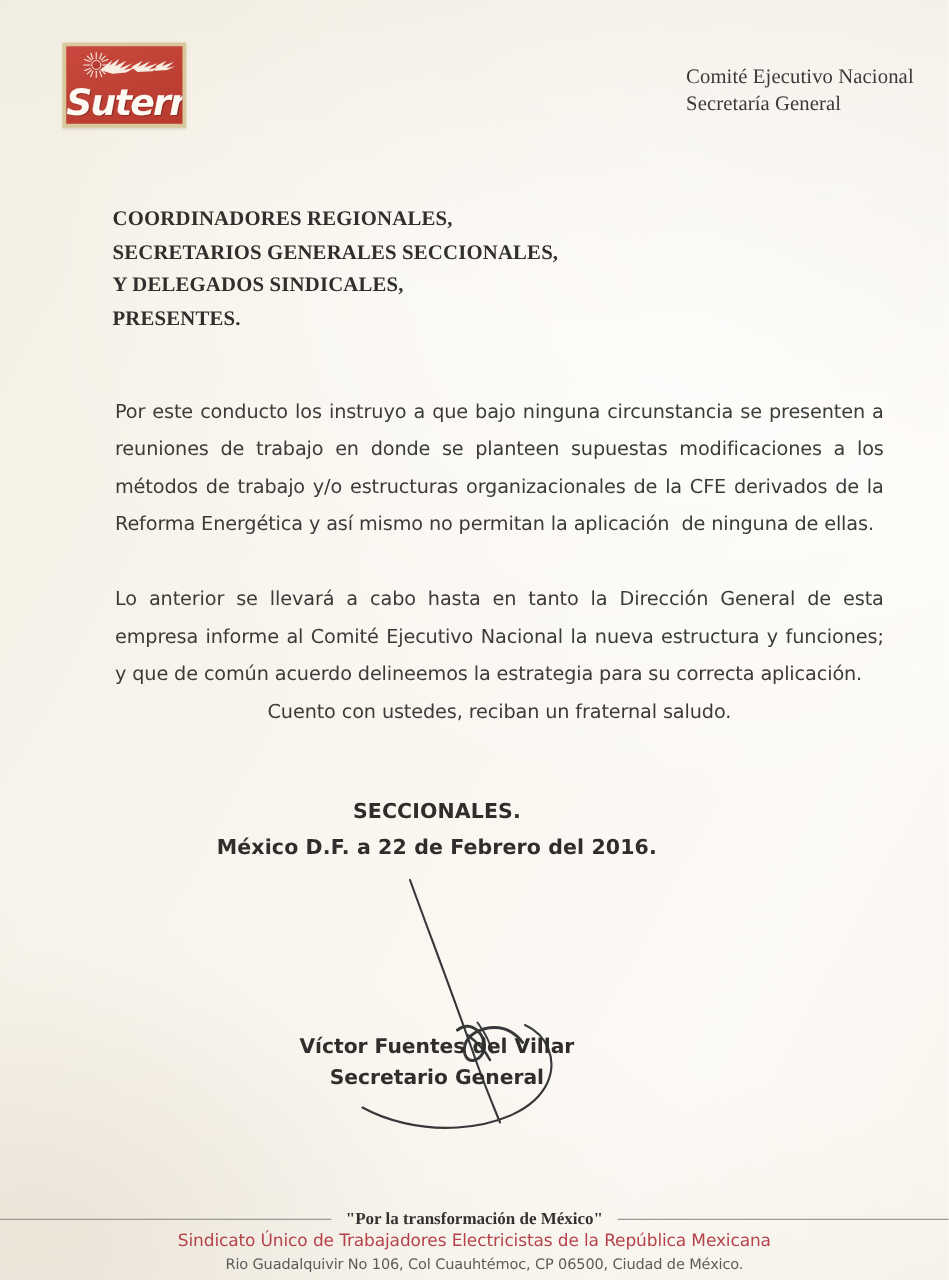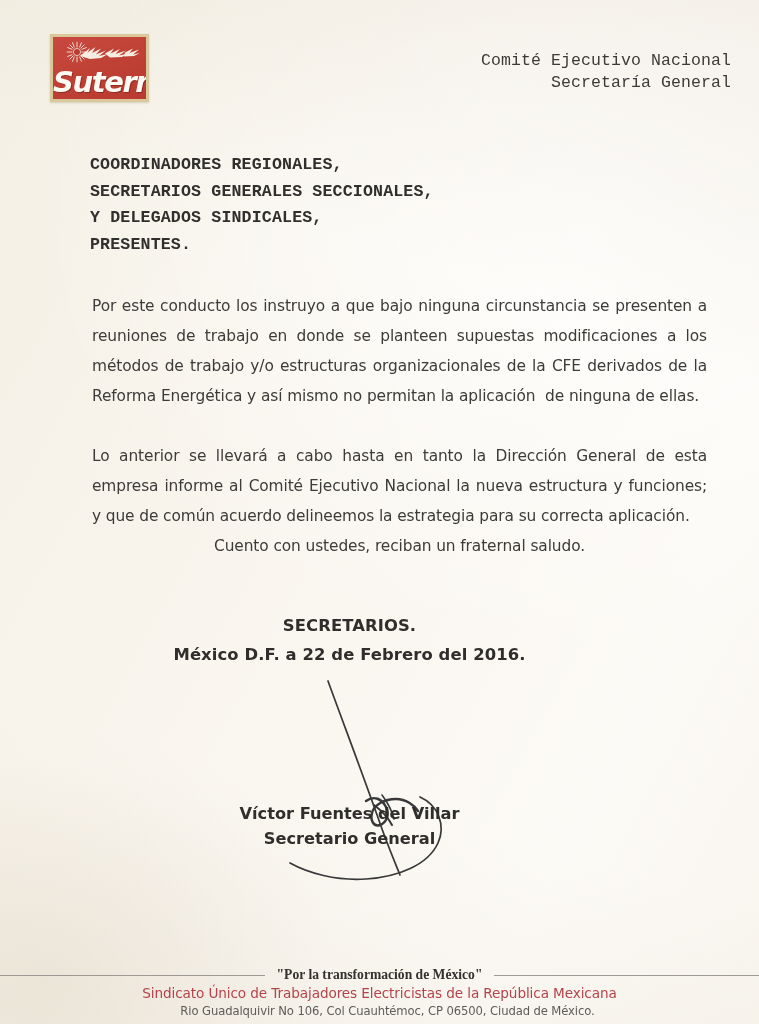--- a/index.html
+++ b/index.html
@@ -88,57 +88,56 @@
     line-height: 32px;
     letter-spacing: -1.4px;
     color: #fdfaf4;
     text-shadow: 1px 1px 0 rgba(110,30,22,0.55);
   }
 
   .header-org {
     position: absolute;
     right: 28px;
     top: 50px;
-    text-align: right;
-    font-family: Liberation Mono, monospace;
+    font-family: Liberation Serif, serif;
     font-size: 16.5px;
     line-height: 22px;
     color: #3b3a38;
     letter-spacing: 0.1px;
   }
 
   
   .content {
     position: absolute;
     left: 0; right: 0;
     top: 130px;
   }
 
   .recipients {
-    margin: 22px 0 0 90px;
-    font-family: Liberation Mono, monospace;
+    margin: 32px 0 0 90px;
+    font-family: Liberation Serif, serif;
     font-weight: bold;
     font-size: 16.6px;
     line-height: 26.5px;
     color: #302f2d;
     letter-spacing: 0.15px;
   }
   .recipients div { white-space: pre; }
 
   .para {
     margin: 0 52px 0 92px;
     font-family: "DejaVu Sans", sans-serif;
     font-size: 15.4px;
     line-height: 30px;
     color: #3c3b39;
     text-align: justify;
     letter-spacing: -0.1px;
     white-space: pre-wrap;
   }
-  .para.p1 { margin-top: 33px; }
+  .para.p1 { margin-top: 46px; }
   .para.p2 { margin-top: 30px; }
   .para.p3 { text-align: center; }
 
   .closing {
     margin-top: 50px;
     text-align: center;
     padding-right: 60px;
     font-family: "DejaVu Sans", sans-serif;
     font-weight: bold;
     font-size: 16.4px;
@@ -277,21 +276,21 @@
       <div>SECRETARIOS GENERALES SECCIONALES,</div>
       <div>Y DELEGADOS SINDICALES,</div>
       <div>PRESENTES.</div>
     </div>
 
     <p class="para p1">Por este conducto los instruyo a que bajo ninguna circunstancia se presenten a reuniones de trabajo en donde se planteen supuestas modificaciones a los métodos de trabajo y/o estructuras organizacionales de la CFE derivados de la Reforma Energética y así mismo no permitan la aplicación  de ninguna de ellas.</p>
     <p class="para p2">Lo anterior se llevará a cabo hasta en tanto la Dirección General de esta empresa informe al Comité Ejecutivo Nacional la nueva estructura y funciones; y que de común acuerdo delineemos la estrategia para su correcta aplicación.</p>
     <p class="para p3">Cuento con ustedes, reciban un fraternal saludo.</p>
 
     <div class="closing">
-      <div>SECRETARIOS.</div>
+      <div>SECCIONALES.</div>
       <div>México D.F. a 22 de Febrero del 2016.</div>
     </div>
 
     <div class="signature-zone">
       <svg class="signature-mark" viewBox="0 0 220 230">
         <g fill="none" stroke="#38383a" stroke-linecap="round" stroke-linejoin="round">
           <path d="M58 2 C 74 46, 96 104, 112 150 C 120 172, 126 186, 130 196" stroke-width="1.7"></path>
           <path d="M150 118 C 168 126, 176 146, 168 164 C 158 186, 128 198, 96 200
                    C 66 202, 38 194, 20 184" stroke-width="1.7"></path>
           <path d="M96 122 C 104 116, 112 120, 116 128 C 120 136, 116 144, 110 146

